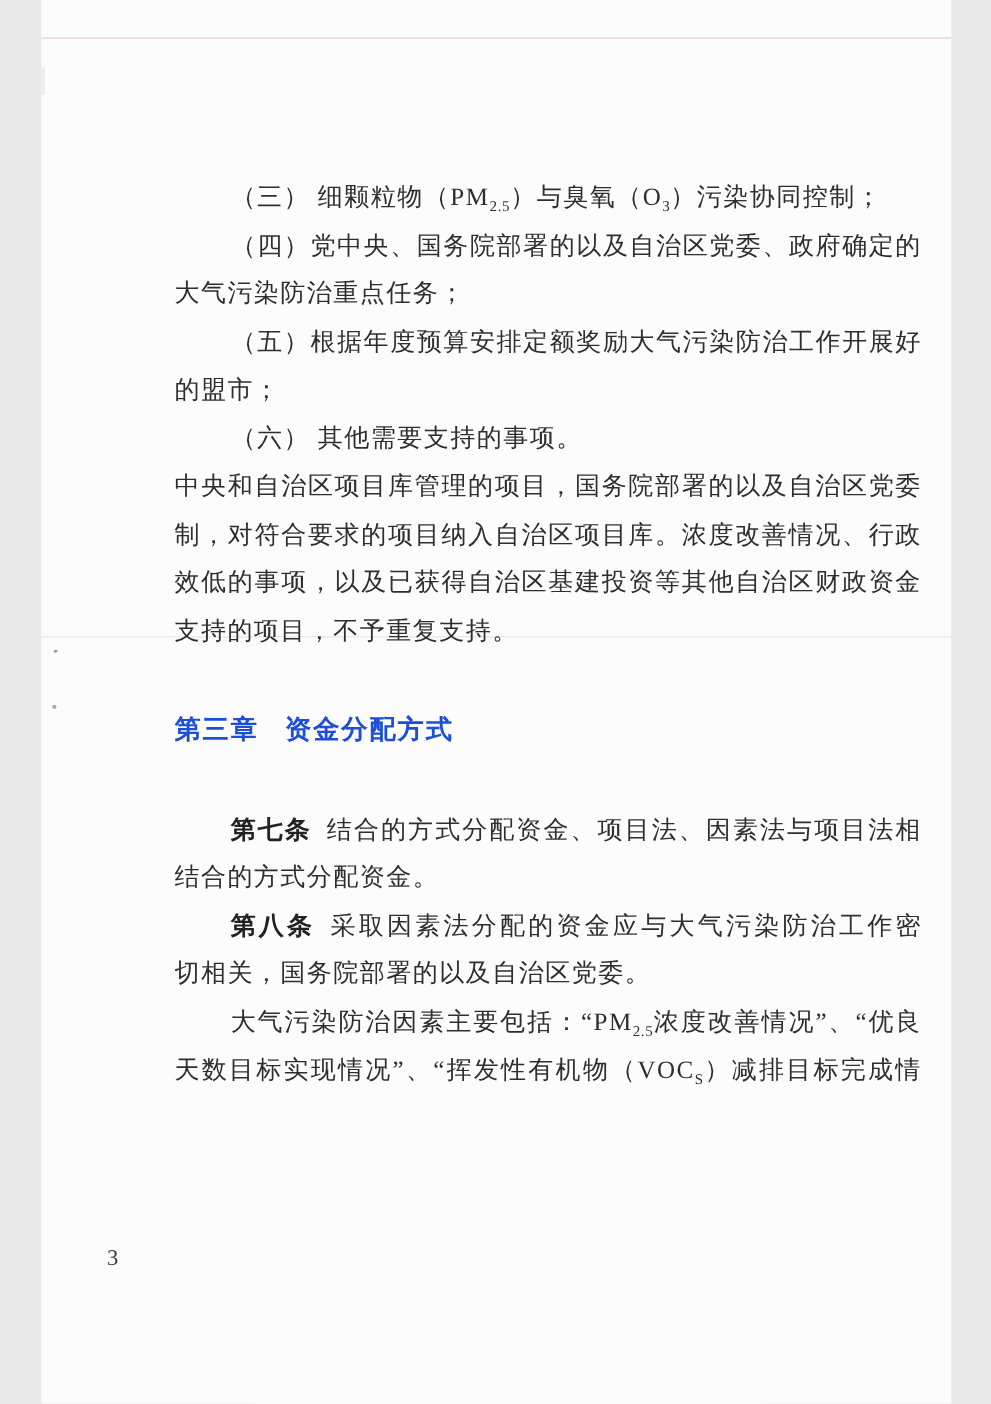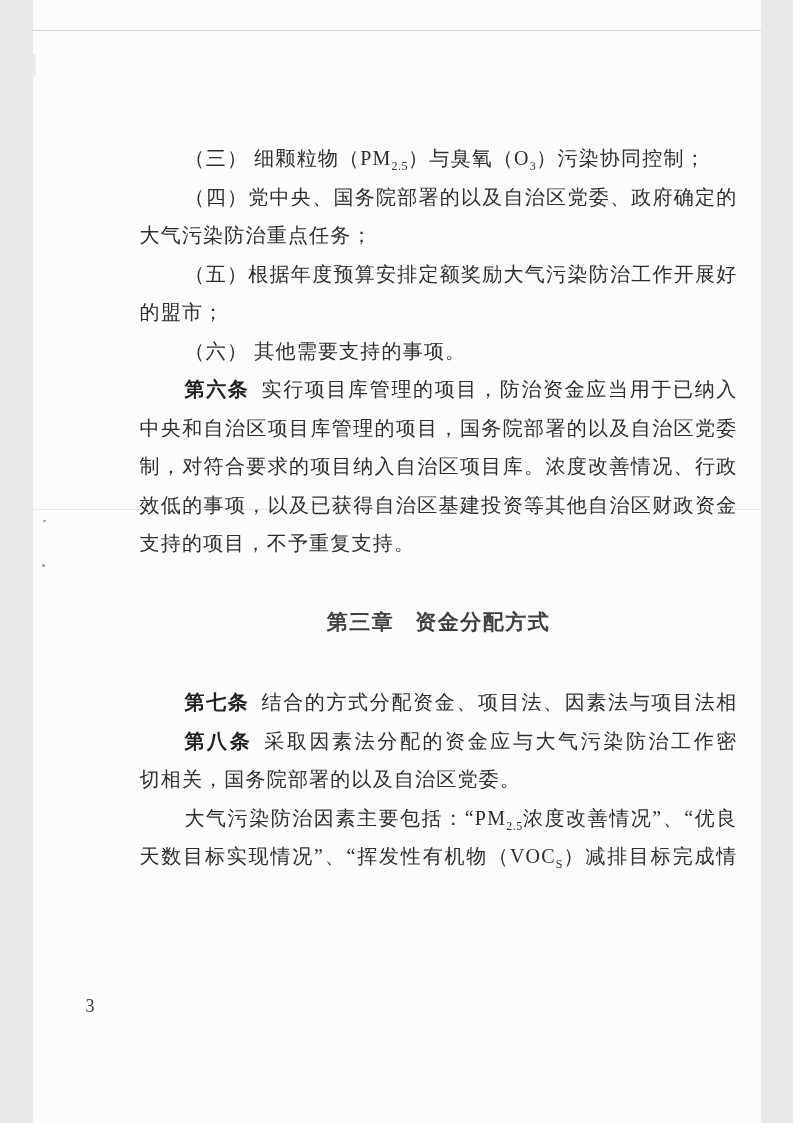--- a/index.html
+++ b/index.html
@@ -54,24 +54,23 @@
   .sub {
     font-size: 12px;
     letter-spacing: 0.5px;
     vertical-align: -5px;
   }
   .heading {
     margin-top: 40px;
     margin-bottom: 42px;
     height: 38.5px;
     line-height: 38.5px;
-    text-align: center;
     font-size: 21px;
     font-weight: bold;
-    color: #404040;
+    color: #1d4ed8;
     letter-spacing: 1.5px;
     overflow: hidden;
   }
   .heading .hno { margin-right: 21px; }
   .pagenum {
     position: absolute;
     left: 53px;
     top: 996px;
     font-size: 18px;
     color: #3a3a3a;
@@ -93,29 +92,29 @@
     <div class="line indent"><span>（三） 细颗粒物（PM</span><span class="sub">2.5</span><span>）与臭氧（O</span><span class="sub">3</span><span>）污染协同控制；</span></div>
 
     <div class="line indent justify"><span>（四）党中央、国务院部署的以及自治区党委、政府确定的</span></div>
     <div class="line"><span>大气污染防治重点任务；</span></div>
 
     <div class="line indent justify"><span>（五）根据年度预算安排定额奖励大气污染防治工作开展好</span></div>
     <div class="line"><span>的盟市；</span></div>
 
     <div class="line indent"><span>（六） 其他需要支持的事项。</span></div>
 
-    <div class="line indent justify"><span class="term">第六条</span><span>实行项目库管理的项目，防治资金应当用于已纳入</span></div>
     <div class="line justify"><span>中央和自治区项目库管理的项目，国务院部署的以及自治区党委</span></div>
     <div class="line justify"><span>制，对符合要求的项目纳入自治区项目库。浓度改善情况、行政法</span></div>
     <div class="line justify"><span>效低的事项，以及已获得自治区基建投资等其他自治区财政资金</span></div>
     <div class="line"><span>支持的项目，不予重复支持。</span></div>
 
     <div class="heading"><span class="hno">第三章</span><span>资金分配方式</span></div>
 
     <div class="line indent justify"><span class="term">第七条</span><span>结合的方式分配资金、项目法、因素法与项目法相</span></div>
+    <div class="line"><span>结合的方式分配资金。</span></div>
 
     <div class="line indent justify"><span class="term">第八条</span><span>采取因素法分配的资金应与大气污染防治工作密</span></div>
     <div class="line"><span>切相关，国务院部署的以及自治区党委。</span></div>
 
     <div class="line indent justify"><span>大气污染防治因素主要包括：“PM</span><span class="sub">2.5</span><span>浓度改善情况”、“优良</span></div>
     <div class="line justify"><span>天数目标实现情况”、“挥发性有机物（VOC</span><span class="sub">S</span><span>）减排目标完成情况”</span></div>
 
   </div>
 
   <div class="pagenum">3</div>

